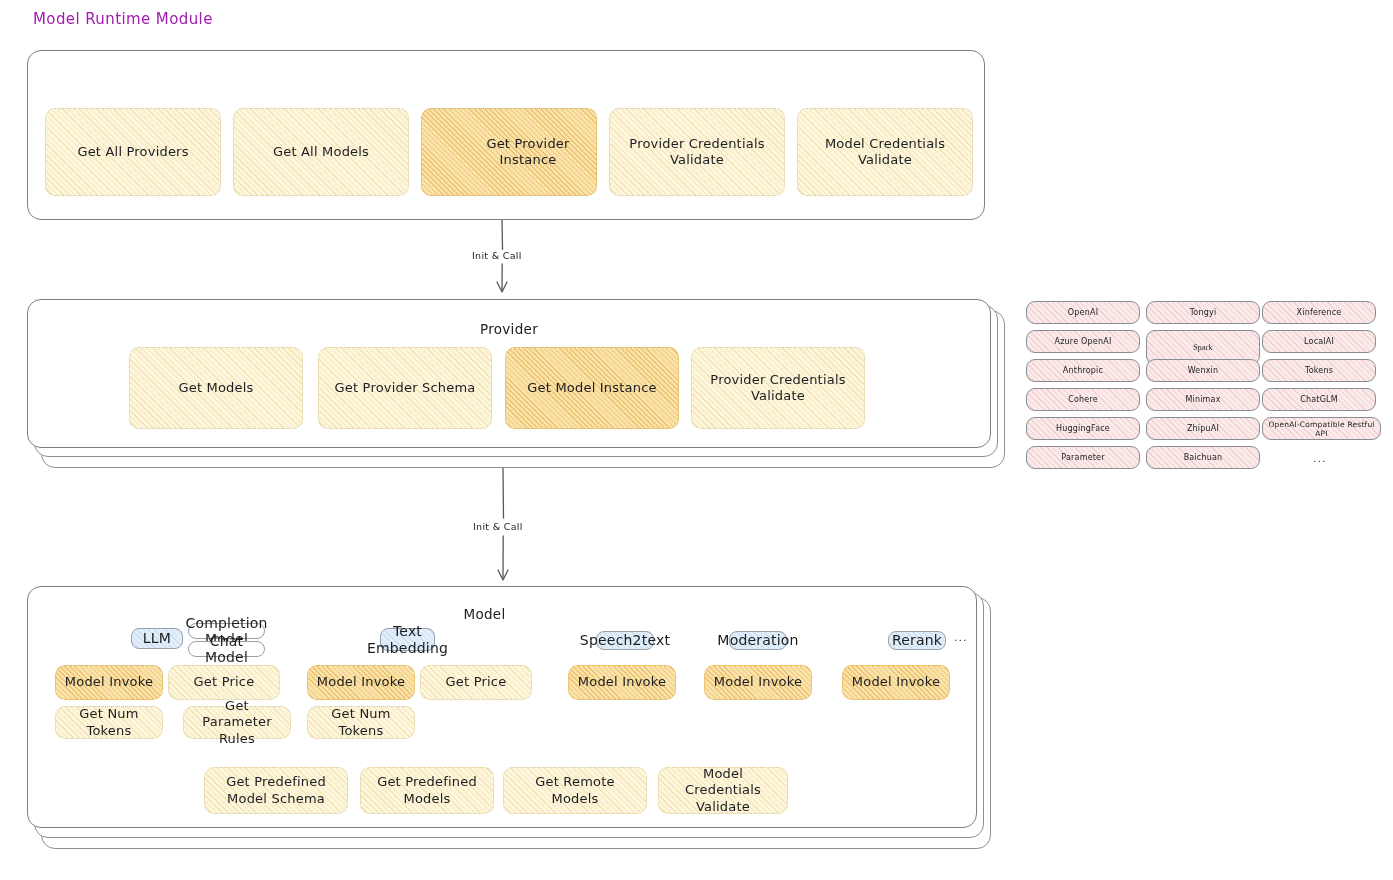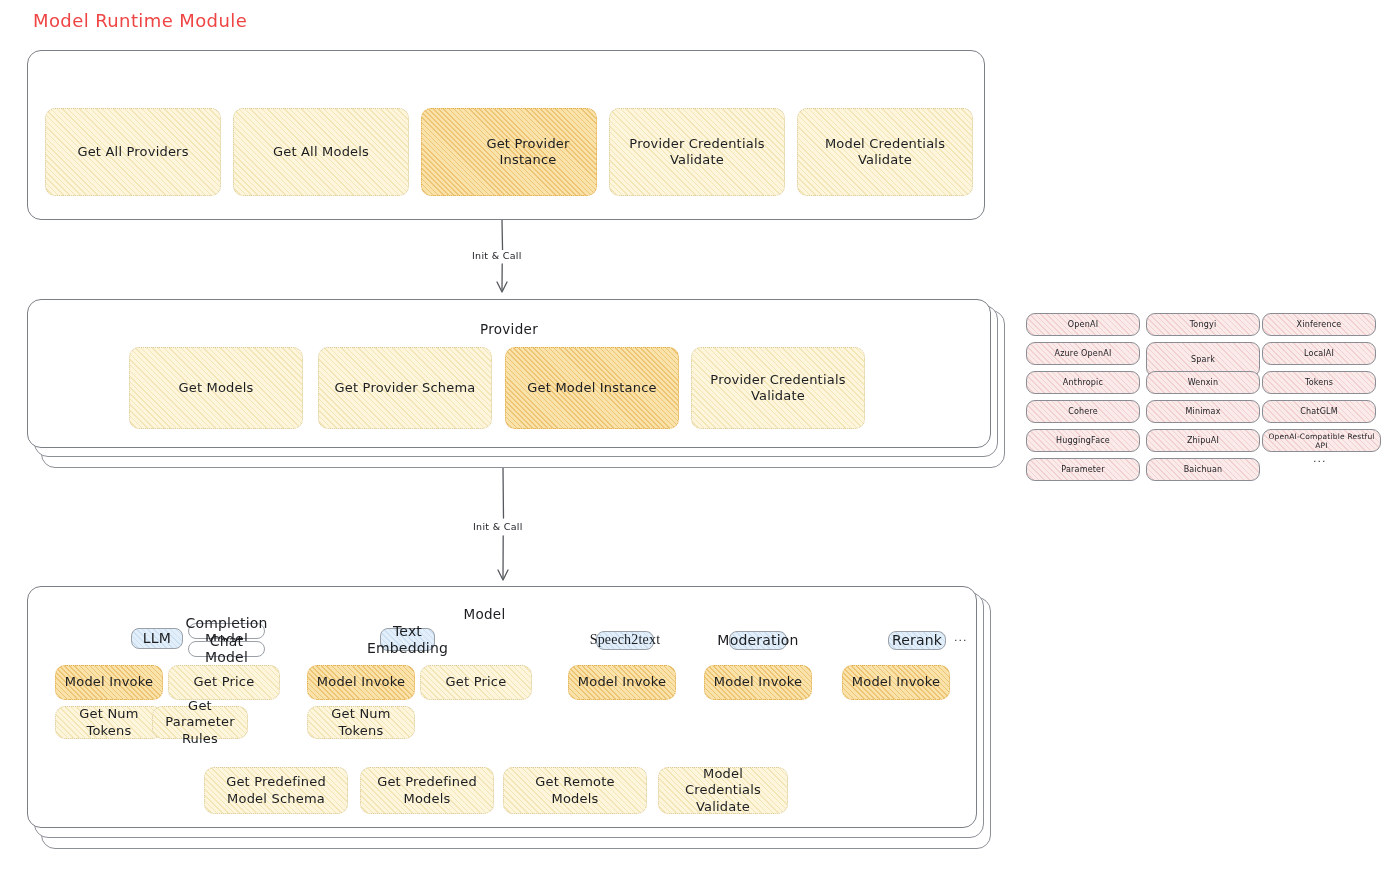--- a/index.html
+++ b/index.html
@@ -14,23 +14,23 @@
     font-family: "DejaVu Sans", sans-serif;
     overflow: hidden;
     color: #1f2023;
   }
 
   
   #page-title {
     position: absolute;
     left: 33px;
     top: 10px;
-    font-size: 18px;
+    font-size: 15px;
     letter-spacing: .4px;
-    color: #ef4444;
+    color: #a21caf;
   }
 
   
   .hand-box {
     position: absolute;
     box-sizing: border-box;
     border: 1.2px solid #7b7f86;
     border-radius: 14px;
     background: #ffffff;
   }
@@ -101,21 +101,20 @@
     font-size: 8px;
     letter-spacing: .2px;
     color: #1b1d20;
     background-color: #fbeaea;
     background-image: repeating-linear-gradient(
       45deg,
       rgba(222, 150, 150, .30) 0px,
       rgba(222, 150, 150, .30) 1px,
       rgba(255, 255, 255, 0) 1px,
       rgba(255, 255, 255, 0) 4px);
-    margin-top: 12px;
   }
   .ellipsis-mark {
     position: absolute;
     font-size: 11px;
     color: #33353a;
     letter-spacing: 1px;
   }
 
   
   .badge {
@@ -199,21 +198,21 @@
 </div>
 
 <div class="chip" style="left:1026px; top:301px; width:114px; height:23px;">OpenAI</div>
 <div class="chip" style="left:1026px; top:330px; width:114px; height:23px;">Azure OpenAI</div>
 <div class="chip" style="left:1026px; top:359px; width:114px; height:23px;">Anthropic</div>
 <div class="chip" style="left:1026px; top:388px; width:114px; height:23px;">Cohere</div>
 <div class="chip" style="left:1026px; top:417px; width:114px; height:23px;">HuggingFace</div>
 <div class="chip" style="left:1026px; top:446px; width:114px; height:23px;">Parameter</div>
 
 <div class="chip" style="left:1146px; top:301px; width:114px; height:23px;">Tongyi</div>
-<div class="chip" style="left:1146px; top:330px; width:114px; height:35px;">Spark</div>
+<div class="chip" style="left:1146px; top:330px; width:114px; height:35px;font-family:Liberation Serif, serif;">Spark</div>
 <div class="chip" style="left:1146px; top:359px; width:114px; height:23px;">Wenxin</div>
 <div class="chip" style="left:1146px; top:388px; width:114px; height:23px;">Minimax</div>
 <div class="chip" style="left:1146px; top:417px; width:114px; height:23px;">ZhipuAI</div>
 <div class="chip" style="left:1146px; top:446px; width:114px; height:23px;">Baichuan</div>
 
 <div class="chip" style="left:1262px; top:301px; width:114px; height:23px;">Xinference</div>
 <div class="chip" style="left:1262px; top:330px; width:114px; height:23px;">LocalAI</div>
 <div class="chip" style="left:1262px; top:359px; width:114px; height:23px;">Tokens</div>
 <div class="chip" style="left:1262px; top:388px; width:114px; height:23px;">ChatGLM</div>
 <div class="chip" style="left:1262px; top:417px; width:119px; height:23px; font-size:7.5px;">OpenAI-Compatible Restful API</div>
@@ -233,29 +232,29 @@
 <div class="hand-box" style="left:27px; top:586px; width:950px; height:242px; z-index:2;">
   <div class="container-title" style="top:19px; left:-35px;">Model</div>
 
   <div class="badge" style="left:103px; top:41px; width:52px; height:21px;">LLM</div>
   <div class="badge plain" style="left:160px; top:36px; width:77px; height:16px;">Completion Model</div>
   <div class="badge plain" style="left:160px; top:54px; width:77px; height:16px;">Chat Model</div>
 
   <div class="node hl" style="left:27px; top:78px; width:108px; height:35px;">Model Invoke</div>
   <div class="node pale" style="left:140px; top:78px; width:112px; height:35px;">Get Price</div>
   <div class="node pale" style="left:27px; top:119px; width:108px; height:33px;">Get Num Tokens</div>
-  <div class="node pale" style="left:124px; top:119px; width:96px; height:33px;">Get Parameter Rules</div>
+  <div class="node pale" style="left:155px; top:119px; width:108px; height:33px;">Get Parameter Rules</div>
 
   <div class="badge" style="left:352px; top:41px; width:55px; height:23px;">Text Embedding</div>
 
   <div class="node hl" style="left:279px; top:78px; width:108px; height:35px;">Model Invoke</div>
   <div class="node pale" style="left:392px; top:78px; width:112px; height:35px;">Get Price</div>
   <div class="node pale" style="left:279px; top:119px; width:108px; height:33px;">Get Num Tokens</div>
 
-  <div class="badge" style="left:568px; top:44px; width:58px; height:19px;font-family:Liberation Serif, serif;">Speech2text</div>
+  <div class="badge" style="left:568px; top:44px; width:58px; height:19px;">Speech2text</div>
   <div class="node hl" style="left:540px; top:78px; width:108px; height:35px;">Model Invoke</div>
 
   <div class="badge" style="left:701px; top:44px; width:58px; height:19px;">Moderation</div>
   <div class="node hl" style="left:676px; top:78px; width:108px; height:35px;">Model Invoke</div>
 
   <div class="badge" style="left:831px; top:44px; width:58px; height:19px;margin-left:29px;">Rerank</div>
   <div class="node hl" style="left:814px; top:78px; width:108px; height:35px;">Model Invoke</div>
 
   <div class="ellipsis-mark" style="left:926px; top:44px;">...</div>
 

